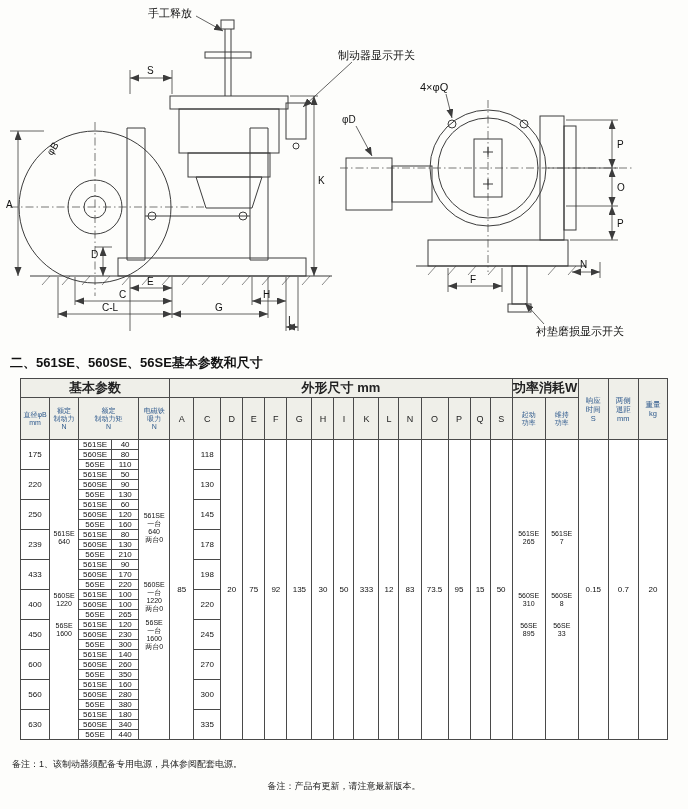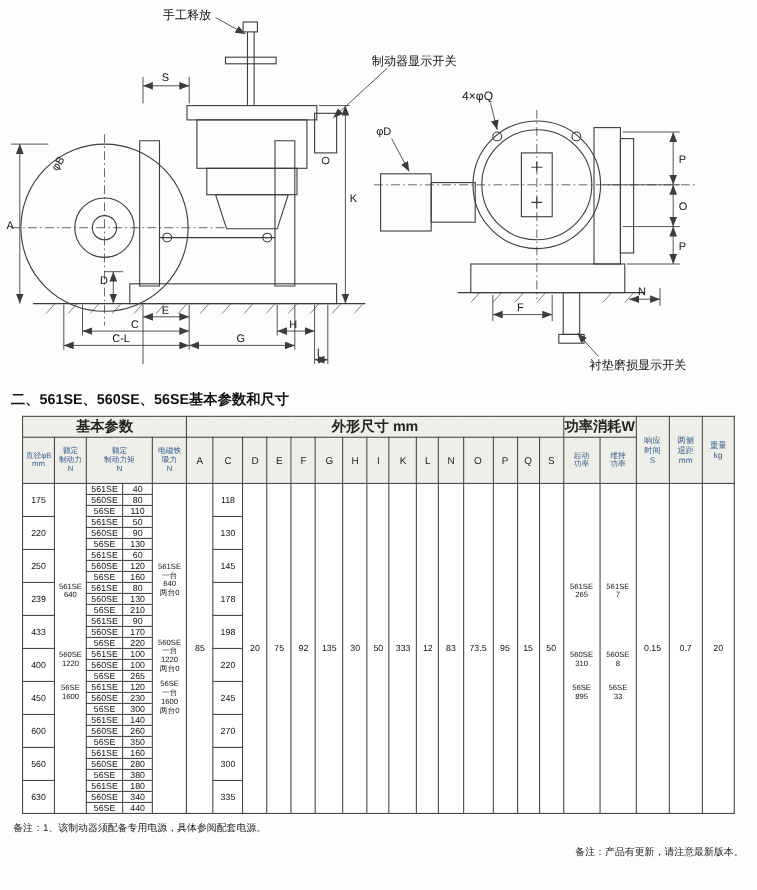--- a/index.html
+++ b/index.html
@@ -19,22 +19,22 @@
   th.letter{font-size:9px}
   th.tall{font-size:7.5px;line-height:9px;color:#2f5a8d}
   .hdr2 th{height:42px}
   tbody tr{height:10px}
   tbody td{font-size:8px;line-height:9px;color:#111}
   td.stack{position:relative}
   .sn{position:absolute;left:0;right:0;font-size:7px;line-height:8px;text-align:center;white-space:pre-line}
   .f1{top:30%}.f2{top:51%}.f3{top:61%}
   .t1{top:24%}.t2{top:47%}.t3{top:60%}
   .pre{white-space:pre-line}
-  .notes{width:664px;margin:6px auto 0;font-size:9px;color:#222}
-  .note-right{text-align:right;margin-top:9px;font-size:9px}
+  .notes{width:664px;margin:18px auto 0;font-size:9px;color:#222}
+  .note-right{text-align:center;margin-top:9px;font-size:9px}
 </style>
 </head>
 <body>
 
 <div class="page">
 
 
   <div class="drawing">
     <svg width="688" height="346" viewBox="0 0 688 346">
       <defs>

